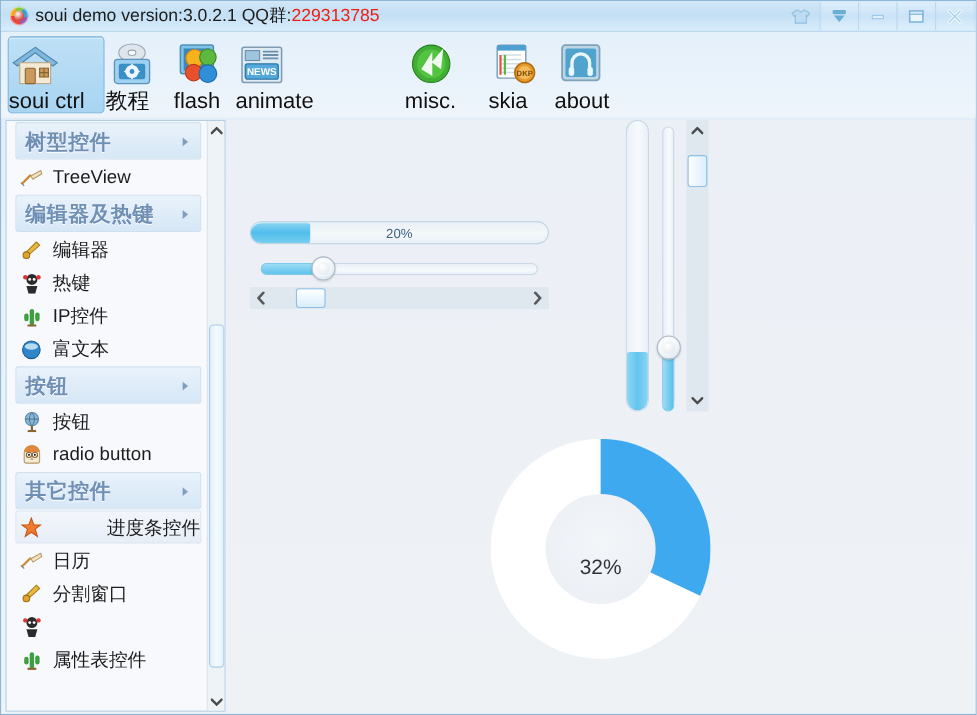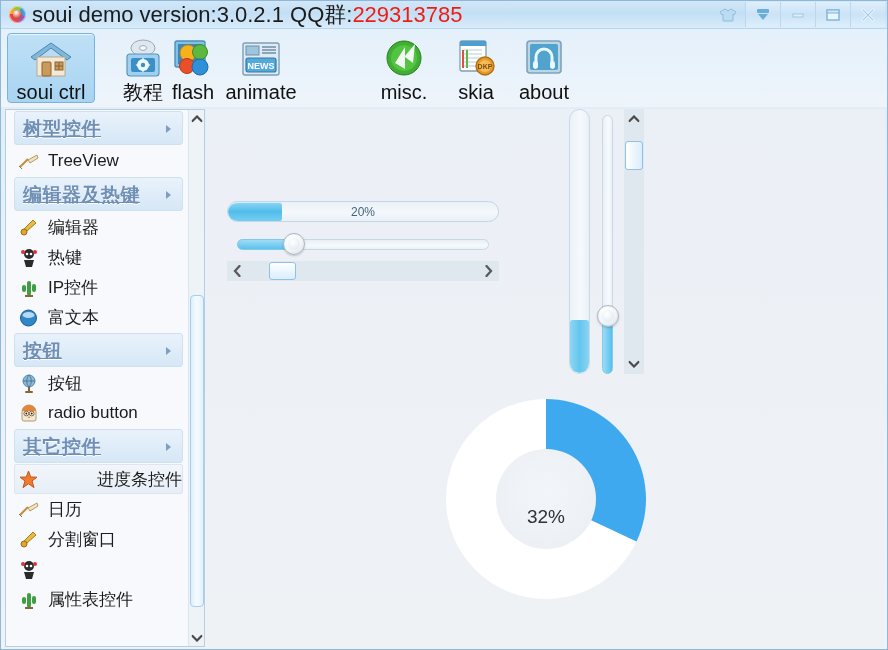--- a/index.html
+++ b/index.html
@@ -27,40 +27,40 @@
     background:
       conic-gradient(from 200deg,#e8453c 0deg 70deg,#f5a623 70deg 130deg,#8dc63f 130deg 190deg,#3aa0dc 190deg 260deg,#9b59b6 260deg 330deg,#e8453c 330deg 360deg);
     box-shadow:inset 0 0 0 1px rgba(255,255,255,.5);
   }
   .tb-icon:after{
     content:"";position:absolute;left:4px;top:4px;width:9px;height:9px;border-radius:50%;
     background:radial-gradient(circle at 35% 30%,#ffffff 0%,#d45b50 60%,#a8332b 100%);
   }
   .tb-title{
     position:absolute;left:31px;top:3px;height:22px;line-height:22px;
-    font-size:22px;color:#1b1b1b;white-space:nowrap;
+    font-size:16px;color:#1b1b1b;white-space:nowrap;
   }
   .tb-title .qq{color:#f01c14;}
   .sysbtns{position:absolute;right:2px;top:1px;height:25px;display:flex;}
   .sysbtn{
     width:34px;height:25px;position:relative;
     border-left:1px solid #b9d8ee;
     background:linear-gradient(180deg,#dfeefb 0%,#cbe3f6 50%,#ddeffc 100%);
   }
   .sysbtn:first-child{border-left:none;background:transparent;}
   .sysbtn svg{position:absolute;left:50%;top:50%;transform:translate(-50%,-50%);}
 
   
   .toolbar{
     position:absolute;left:0;top:28px;width:886px;height:78px;
     background:linear-gradient(180deg,#e4f0fa 0%,#eaf3fb 60%,#eef4fa 100%);
   }
   .tool{
     position:absolute;top:4px;height:70px;
-    display:flex;flex-direction:column;align-items:center;justify-content:flex-start;
+    display:flex;flex-direction:column;justify-content:flex-start;
     border-radius:4px;box-sizing:border-box;
     border:1px solid transparent;
     gap:40px;
   }
   .tool.sel{
     background:linear-gradient(180deg,#bfe0f6 0%,#a8d4f2 100%);
     border:1px solid #76b3e0;
     box-shadow:inset 0 1px 0 rgba(255,255,255,.7);
   }
   .tool .glyph{width:48px;height:46px;position:relative;margin-top:2px;}
@@ -85,21 +85,21 @@
     overflow:hidden;
   }
   .sb-list{position:absolute;left:0;top:0;width:183px;height:100%;}
   .grp{
     position:relative;height:34px;margin:1px 6px 1px 8px;
     background:linear-gradient(180deg,#e9f2fb 0%,#d6e7f6 100%);
     border:1px solid #cfe0ef;border-radius:3px;box-sizing:border-box;
   }
   .grp .gtxt{
     position:absolute;left:8px;top:4px;font-size:19px;font-weight:bold;
-    color:#6f8fb5;text-shadow:0 1px 0 #ffffff;letter-spacing:.5px;text-decoration:underline;
+    color:#6f8fb5;text-shadow:0 1px 0 #ffffff;letter-spacing:.5px;
   }
   .grp .chev{position:absolute;right:10px;top:12px;}
   .item{
     position:relative;height:30px;margin:0 6px 0 8px;box-sizing:border-box;
     display:flex;align-items:center;border:1px solid transparent;border-radius:2px;
   }
   .item.sel{
     background:linear-gradient(180deg,#f2f6fb 0%,#e7eef7 100%);
     border:1px solid #dbe6f1;
     justify-content:space-between;
@@ -308,21 +308,21 @@
           <path d="M22 3 L42 17 L38 20 L22 8 L6 20 L2 17 Z" fill="#7fb8dd" stroke="#4f86ad" stroke-width="1"></path>
           <rect x="8" y="17" width="28" height="19" fill="#f4ead3" stroke="#b9a887" stroke-width="1"></rect>
           <rect x="13" y="22" width="9" height="14" rx="1" fill="#c99a5b" stroke="#8a6434" stroke-width="1"></rect>
           <rect x="26" y="22" width="8" height="8" fill="#c99a5b" stroke="#8a6434" stroke-width="1"></rect>
           <path d="M30 22 L30 30 M26 26 L34 26" stroke="#8a6434" stroke-width="1"></path>
         </svg>
       </div>
       <div class="lbl">soui ctrl</div>
     </div>
 
-    <div class="tool" style="left:108px;width:68px;">
+    <div class="tool" style="left:94px;width:68px;">
       <div class="glyph">
         <svg class="ic-cd" viewBox="0 0 38 42">
           <ellipse cx="19" cy="10" rx="12" ry="8" fill="#dfe6ee" stroke="#9aa8b8" stroke-width="1"></ellipse>
           <ellipse cx="19" cy="10" rx="3.5" ry="2.4" fill="#fbfdff" stroke="#9aa8b8" stroke-width="1"></ellipse>
           <rect x="3" y="16" width="32" height="22" rx="3" fill="#9fd0ef" stroke="#5a94bd" stroke-width="1.2"></rect>
           <rect x="7" y="20" width="24" height="14" rx="2" fill="#3a8fc4"></rect>
           <circle cx="19" cy="27" r="6" fill="#eef7ff"></circle>
           <circle cx="19" cy="27" r="2.2" fill="#3a8fc4"></circle>
           <path d="M19 19.5 L20.6 22 L17.4 22 Z M19 34.5 L17.4 32 L20.6 32 Z M11.5 27 L14 25.4 L14 28.6 Z M26.5 27 L24 25.4 L24 28.6 Z" fill="#eef7ff"></path>
         </svg>

